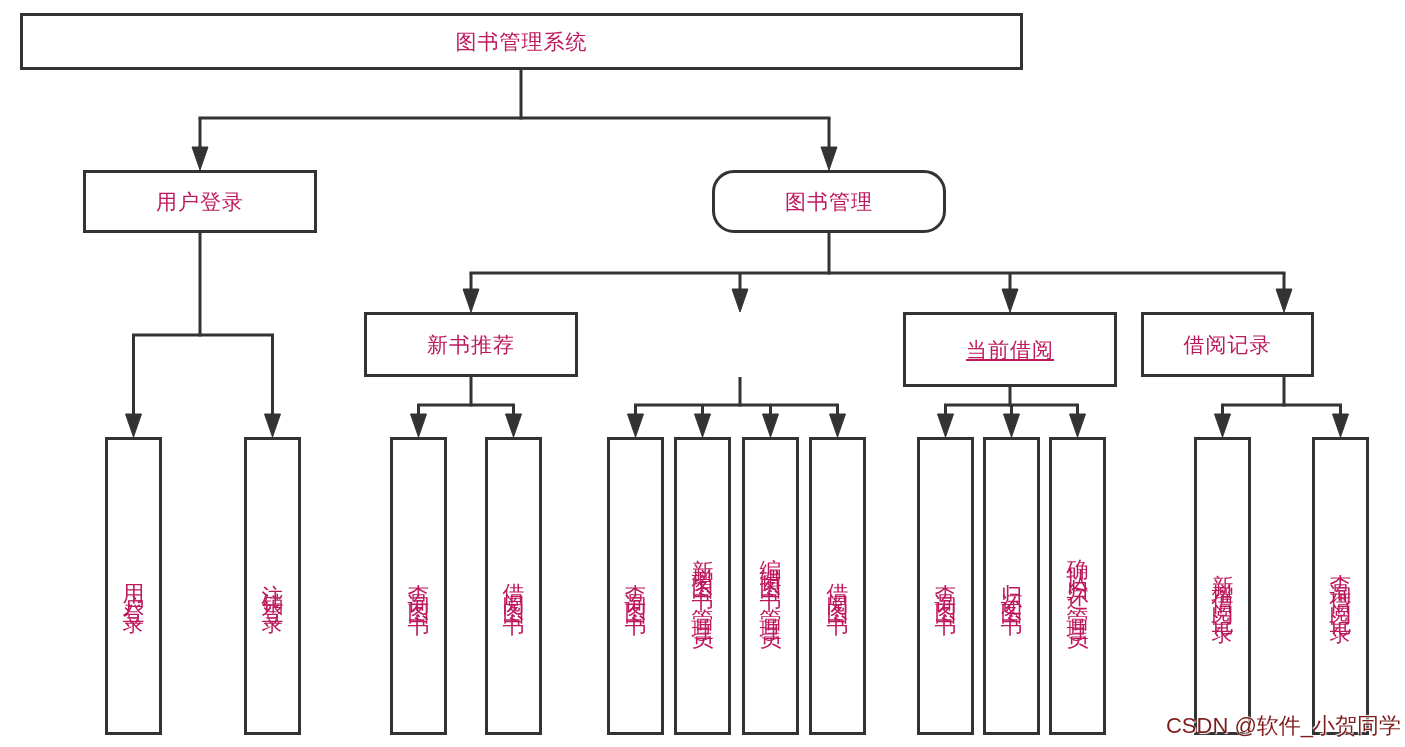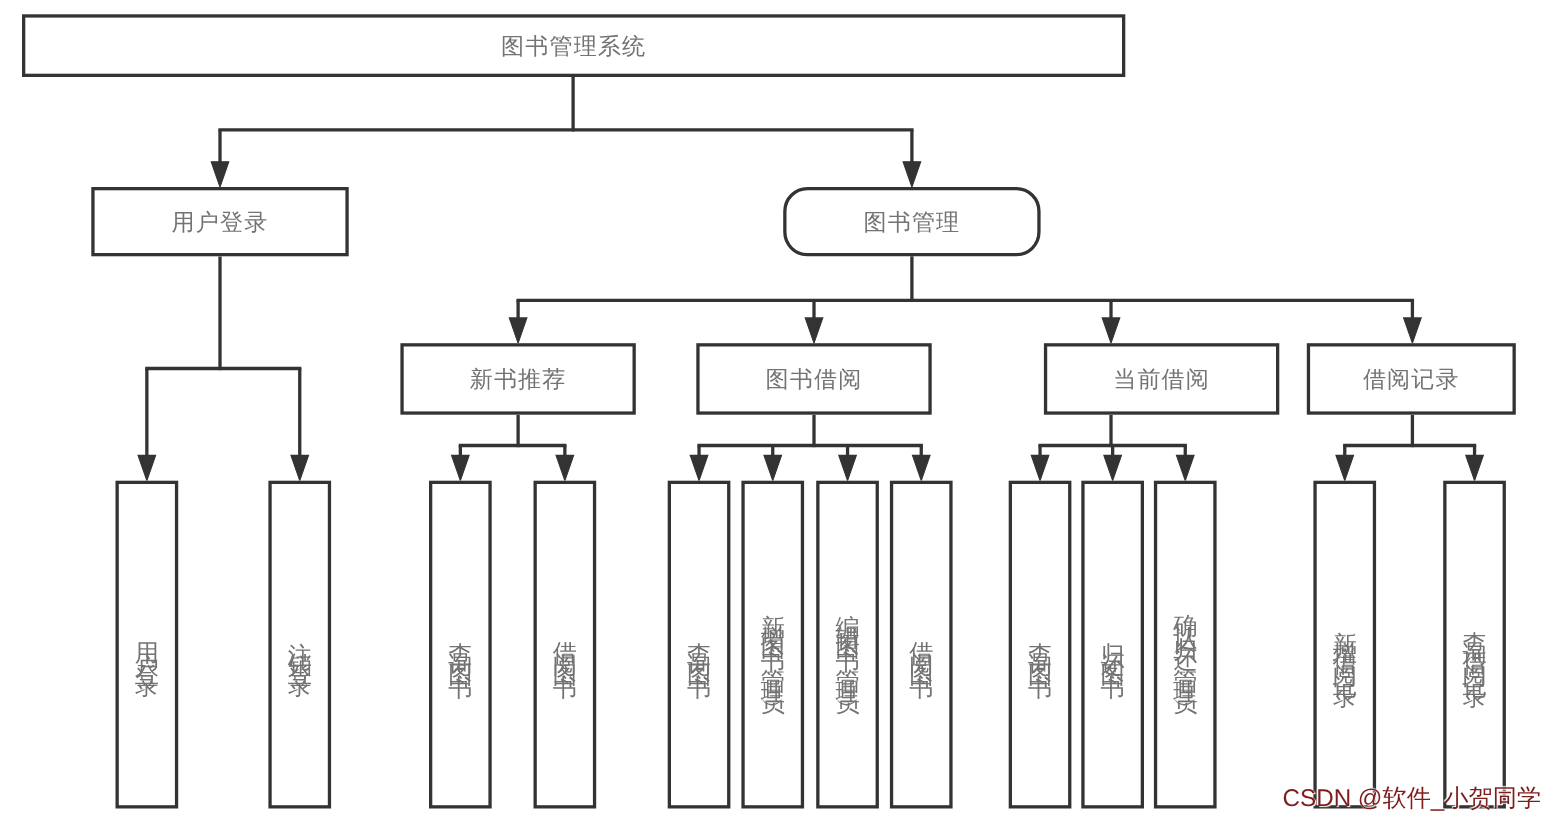--- a/index.html
+++ b/index.html
@@ -28,21 +28,21 @@
   #connectors polygon {
     fill: #333333;
     stroke: #333333;
     stroke-width: 1;
   }
   .node {
     position: absolute;
     box-sizing: border-box;
     background: #ffffff;
     border: 3px solid #333333;
-    color: #737373;
+    color: #be185d;
     display: flex;
     align-items: center;
     justify-content: center;
     z-index: 2;
   }
   .hlabel {
     font-size: 21px;
     letter-spacing: 1px;
     white-space: nowrap;
   }
@@ -153,27 +153,24 @@
   <div class="node" style="left:83px; top:170px; width:234px; height:63px;">
     <span class="hlabel">用户登录</span>
   </div>
   <div class="node" style="left:712px; top:170px; width:234px; height:63px;border-radius:22px;">
     <span class="hlabel">图书管理</span>
   </div>
 
   <div class="node" style="left:364px; top:312px; width:214px; height:65px;">
     <span class="hlabel">新书推荐</span>
   </div>
-  <div class="node" style="left:633px; top:312px; width:214px; height:65px;">
-    <span class="hlabel">图书借阅</span>
-  </div>
-  <div class="node" style="left:949px; top:312px; width:214px; height:65px;">
+  <div class="node" style="left:903px; top:312px; width:214px; height:75px;text-decoration:underline;">
     <span class="hlabel">当前借阅</span>
   </div>
-  <div class="node" style="left:1188px; top:312px; width:190px; height:65px;">
+  <div class="node" style="left:1141px; top:312px; width:173px; height:65px;">
     <span class="hlabel">借阅记录</span>
   </div>
 
   <div class="node" style="left:105px; top:437px; width:57px; height:298px;">
     <span class="vlabel">用户登录</span>
   </div>
   <div class="node" style="left:244px; top:437px; width:57px; height:298px;">
     <span class="vlabel">注销登录</span>
   </div>
 

